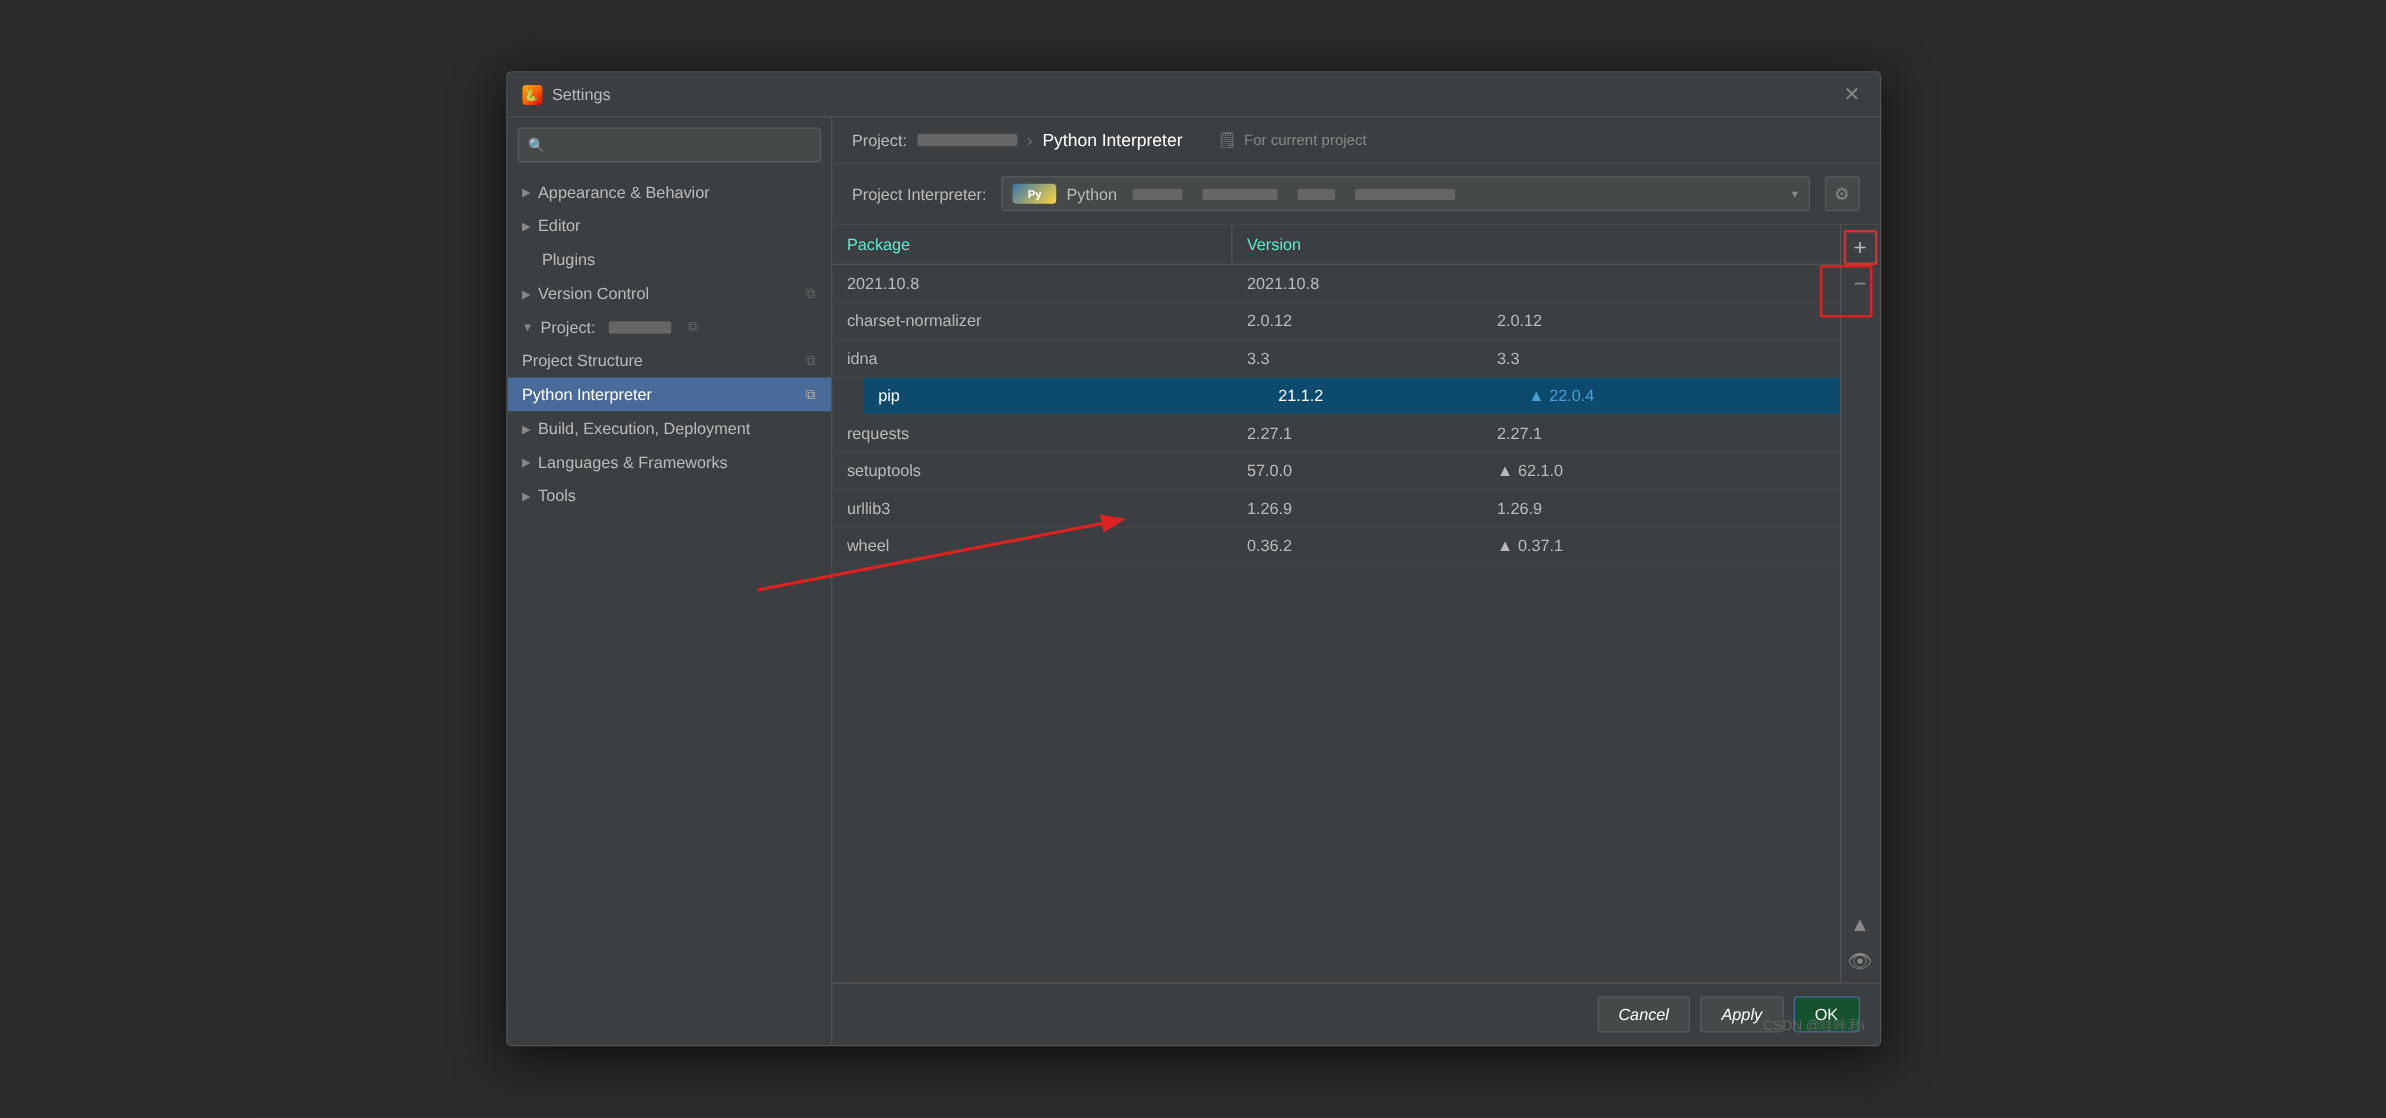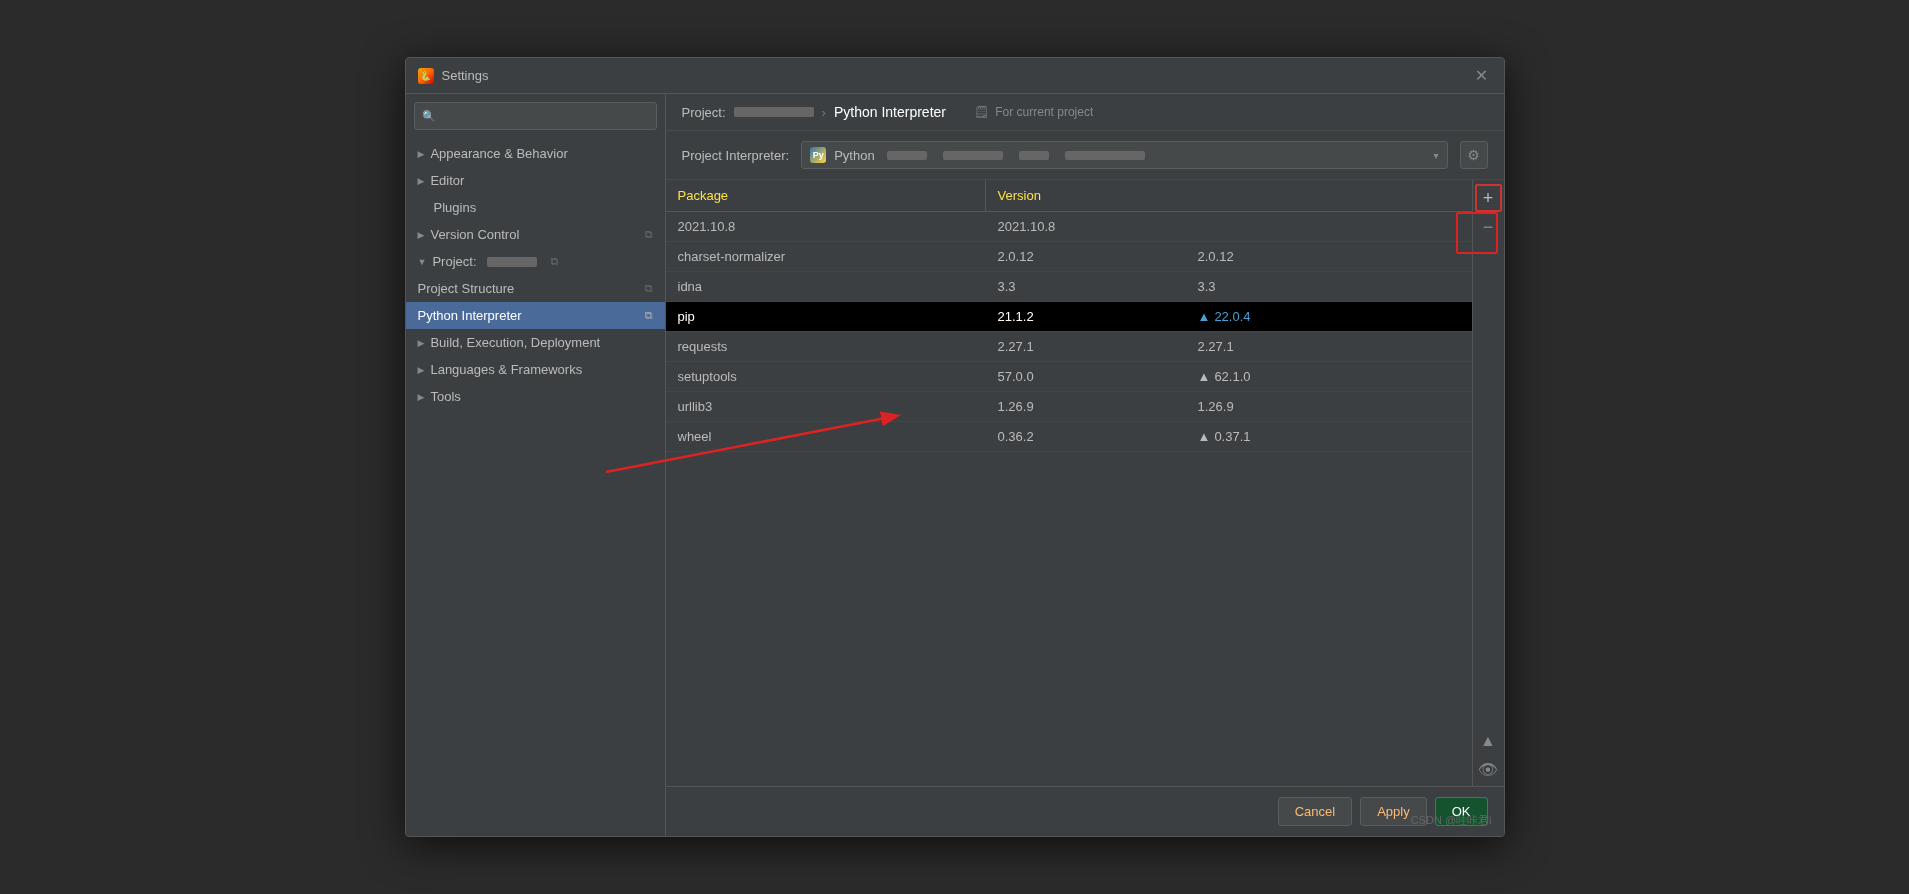--- a/index.html
+++ b/index.html
@@ -161,21 +161,21 @@
       border-radius: 3px;
       color: #bbbbbb;
       display: flex;
       align-items: center;
       padding: 0 8px;
       gap: 8px;
       cursor: pointer;
       position: relative;
     }
     .python-icon {
-      width: 16px;
+      width: 35px;
       height: 16px;
       background: linear-gradient(135deg, #3776AB 0%, #FFD43B 100%);
       border-radius: 3px;
       display: flex;
       align-items: center;
       justify-content: center;
       font-size: 9px;
       font-weight: bold;
       color: white;
       flex-shrink: 0;
@@ -211,33 +211,34 @@
       display: grid;
       grid-template-columns: 320px 200px 1fr;
       background: #3c3f41;
       border-bottom: 1px solid #555;
       position: sticky;
       top: 0;
       z-index: 1;
     }
     .table-header-cell {
       padding: 8px 12px;
-      color: #fde047;
+      color: #5eead4;
       font-size: 13px;
       border-right: 1px solid #555;
     }
     .table-header-cell:last-child { border-right: none; }
     .table-row {
       display: grid;
       grid-template-columns: 320px 200px 1fr;
       border-bottom: 1px solid #454545;
     }
     .table-row.selected {
-      background: #000000;
+      background: #0c4a6e;
       color: #ffffff;
+      margin-left: 25px;
     }
     .table-cell {
       padding: 7px 12px;
       font-size: 13px;
       color: #bbbbbb;
     }
     .table-row.selected .table-cell { color: #ffffff; }
     .upgrade-indicator {
       color: #bbbbbb;
       display: flex;
@@ -294,21 +295,22 @@
     }
     .btn {
       padding: 6px 16px;
       border-radius: 3px;
       cursor: pointer;
       font-size: 13px;
       border: 1px solid #5a5d5f;
     }
     .btn-default {
       background: #45494a;
-      color: #fdba74;
+      color: #ffffff;
+      font-style: italic;
     }
     .btn-primary {
       background: #14532d;
       color: #ffffff;
       border-color: #4a6b9a;
     }
     .watermark {
       position: absolute;
       bottom: 8px;
       right: 12px;

